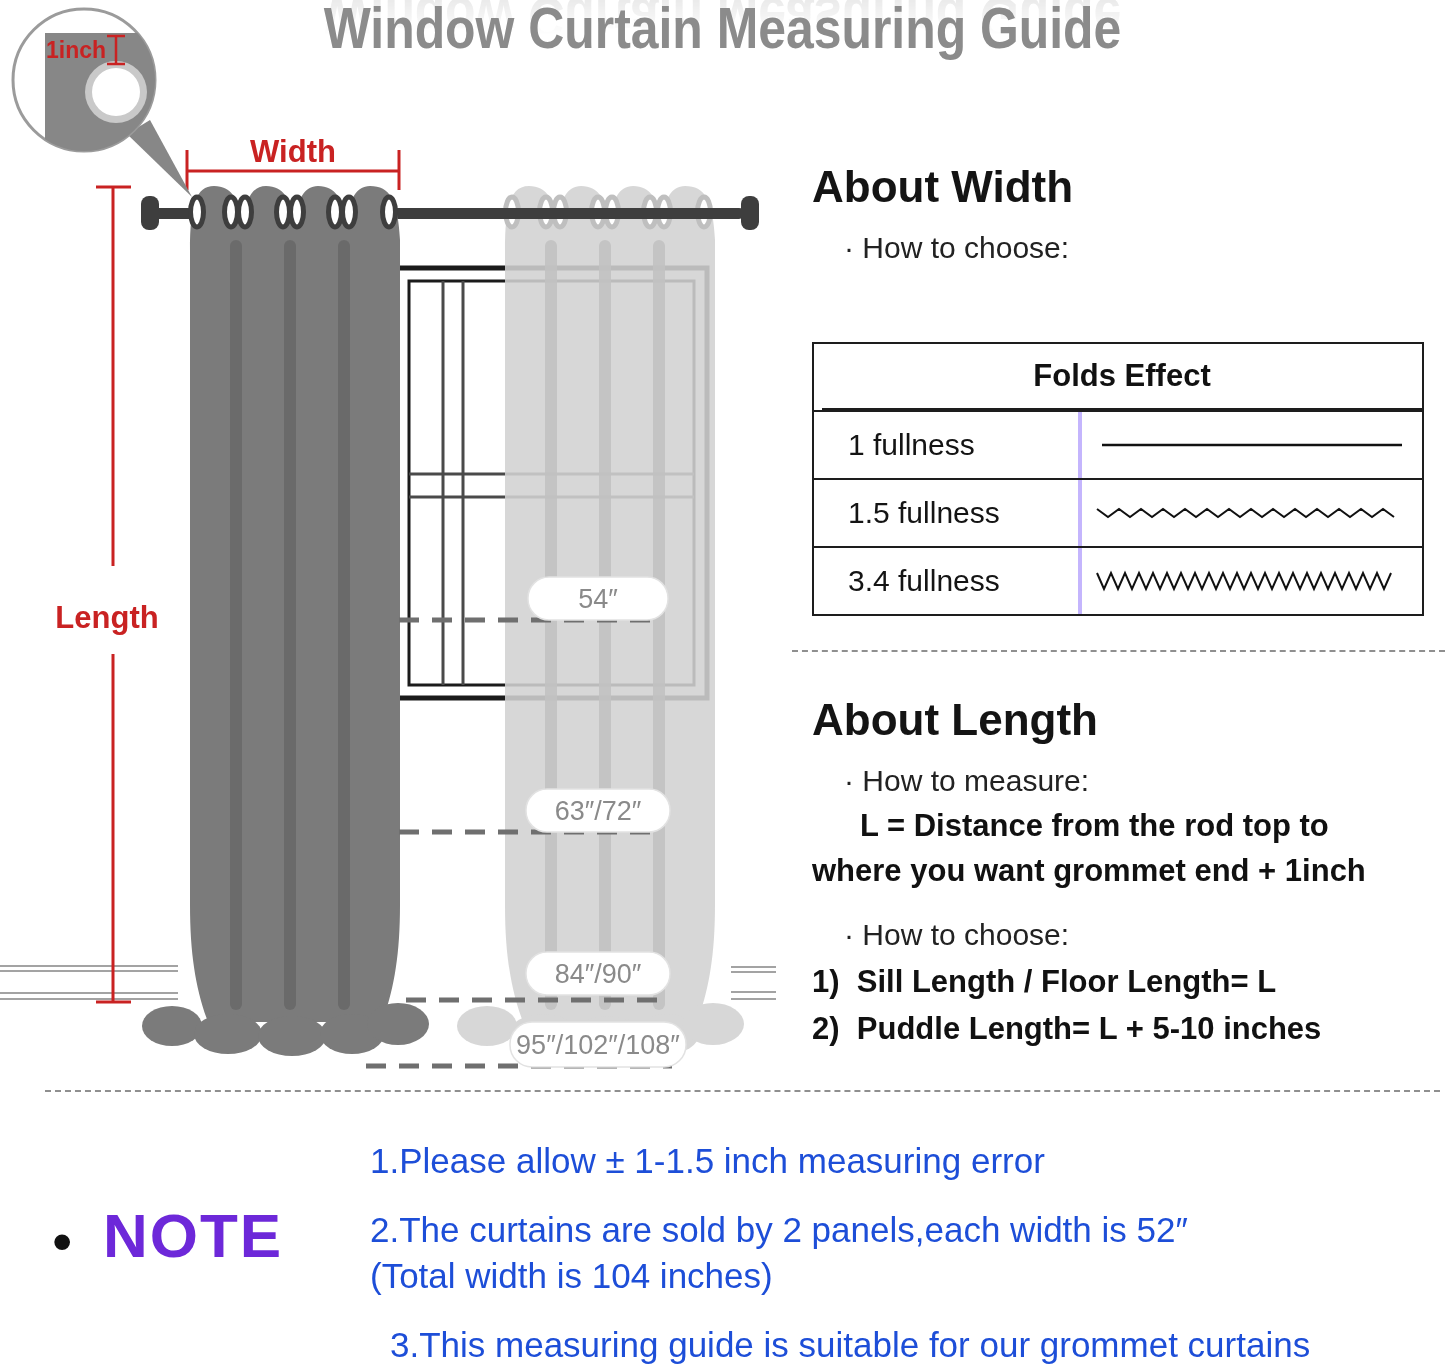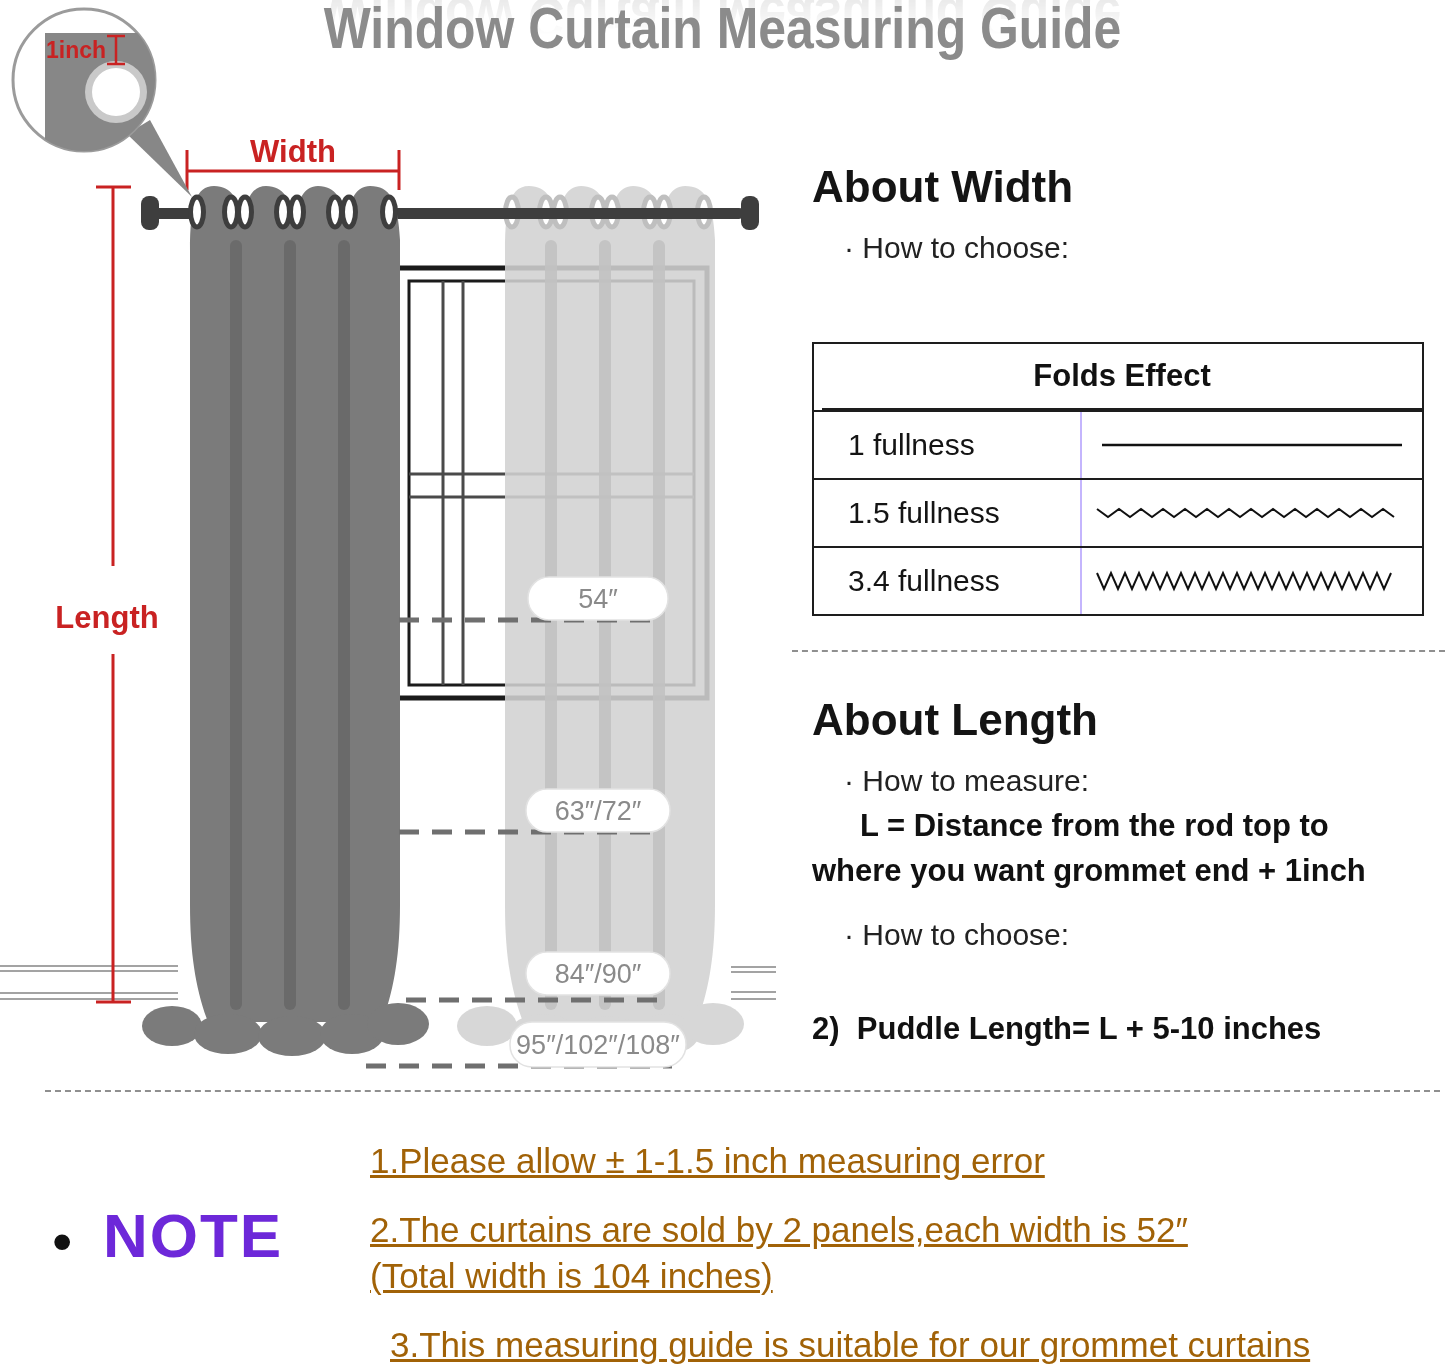--- a/index.html
+++ b/index.html
@@ -20,30 +20,30 @@
   .sec-heading{font-size:44px;font-weight:bold;color:#141414;line-height:1;text-align:right;}
   .sub{font-size:30px;color:#222;line-height:1;margin-left:32px;}
   .formula{font-size:31px;font-weight:bold;color:#111;line-height:1;}
 
   
   .folds-table{left:812px;top:342px;width:608px;border:2px solid #1d1d1d;background:#fff;}
   .ft-header{height:64px;border-bottom:2px solid #1d1d1d;display:flex;align-items:center;
              justify-content:center;font-size:31px;font-weight:bold;color:#111;margin-left:8px;}
   .ft-row{display:flex;height:66px;border-top:2px solid #1d1d1d;}
   .ft-row:first-of-type{border-top:none;}
-  .ft-label{width:268px;border-right:2px solid #c4b5fd;display:flex;align-items:center;
+  .ft-label{width:268px;border-right:4px solid #c4b5fd;display:flex;align-items:center;
             padding-left:34px;font-size:30px;color:#141414;box-sizing:border-box;}
   .ft-graphic{flex:1;display:flex;align-items:center;justify-content:center;}
 
   .dashed-divider{border-top:2px dashed #8f8f8f;height:0;}
 
   
   .note-bullet{font-size:58px;color:#111;line-height:1;}
   .note-heading{font-size:62px;font-weight:bold;color:#6d28d9;letter-spacing:2px;line-height:1;}
-  .note-item{font-size:35px;color:#a16207;line-height:1.18;text-decoration:underline;}
+  .note-item{font-size:35px;color:#1d4ed8;line-height:1.18;}
 
   svg text{font-family:"Liberation Sans", sans-serif;}
 </style>
 </head>
 <body>
 
 <div id="page">
 
   <div class="abs title">Window Curtain Measuring Guide</div>
   <div class="abs title-reflection">Window Curtain Measuring Guide</div>
@@ -210,20 +210,21 @@
     </div>
   </div>
 
   <div class="abs dashed-divider" style="left:792px;top:650px;width:653px;"></div>
 
   <div class="abs sec-heading" style="left:812px;top:698px;">About Length</div>
   <div class="abs sub" style="left:812px;top:766px;">· How to measure:</div>
   <div class="abs formula" style="left:812px;top:810px;margin-left:48px;">L = Distance from the rod top to</div>
   <div class="abs formula" style="left:812px;top:855px;">where you want grommet end + 1inch</div>
   <div class="abs sub" style="left:812px;top:920px;">· How to choose:</div>
+  <div class="abs formula pre" style="left:812px;top:966px;">1)  Sill Length / Floor Length= L</div>
   <div class="abs formula pre" style="left:812px;top:1013px;">2)  Puddle Length= L + 5-10 inches</div>
 
   <div class="abs dashed-divider" style="left:45px;top:1090px;width:1395px;"></div>
 
   <div class="abs note-bullet" style="left:52px;top:1212px;">•</div>
   <div class="abs note-heading" style="left:103px;top:1205px;">NOTE</div>
   <div class="abs note-item" style="left:370px;top:1140px;">1.Please allow ± 1-1.5 inch measuring error</div>
   <div class="abs note-item" style="left:370px;top:1209px;">2.The curtains are sold by 2 panels,each width is 52″</div>
   <div class="abs note-item" style="left:370px;top:1255px;">(Total width is 104 inches)</div>
   <div class="abs note-item" style="left:370px;top:1324px;margin-left:20px;">3.This measuring guide is suitable for our grommet curtains</div>

